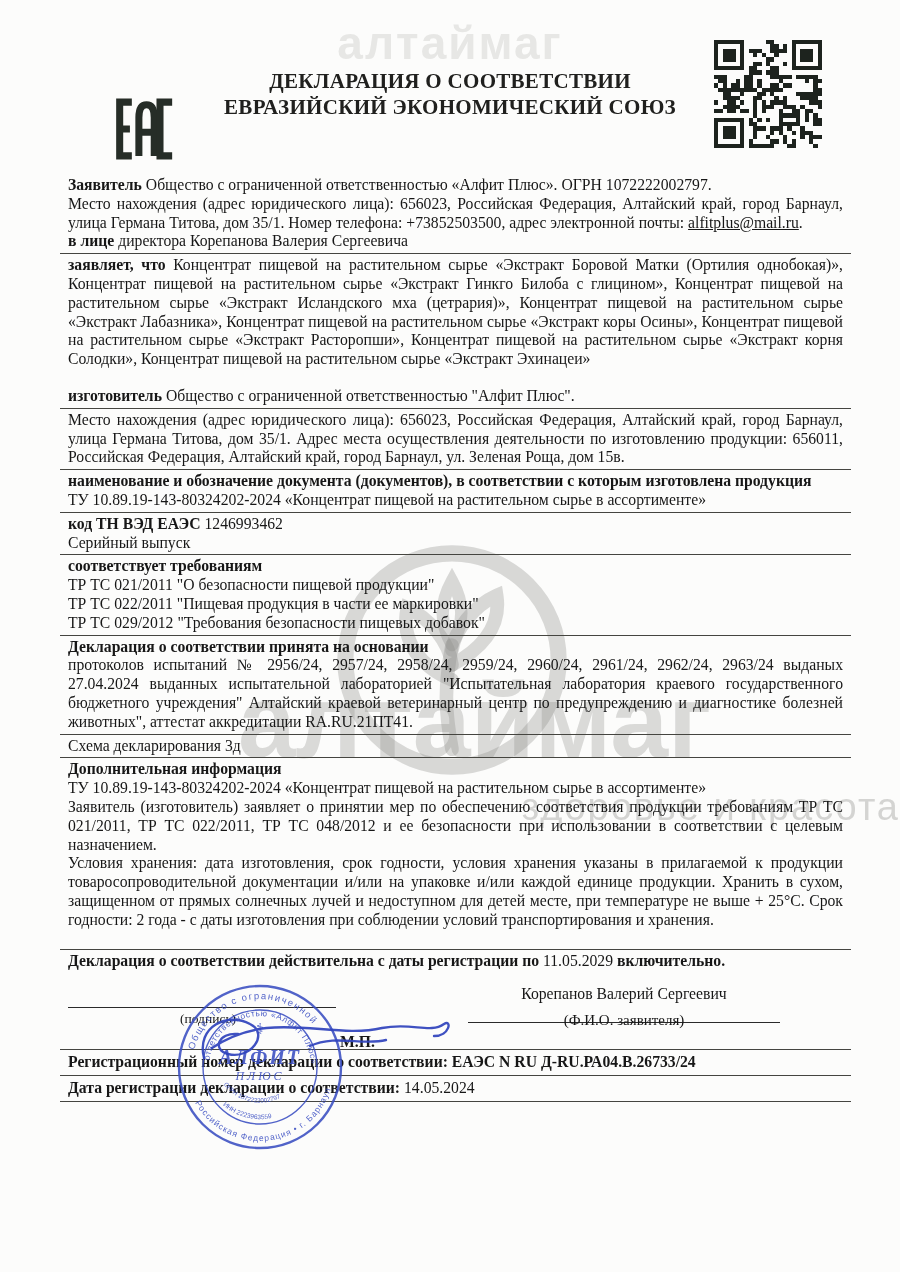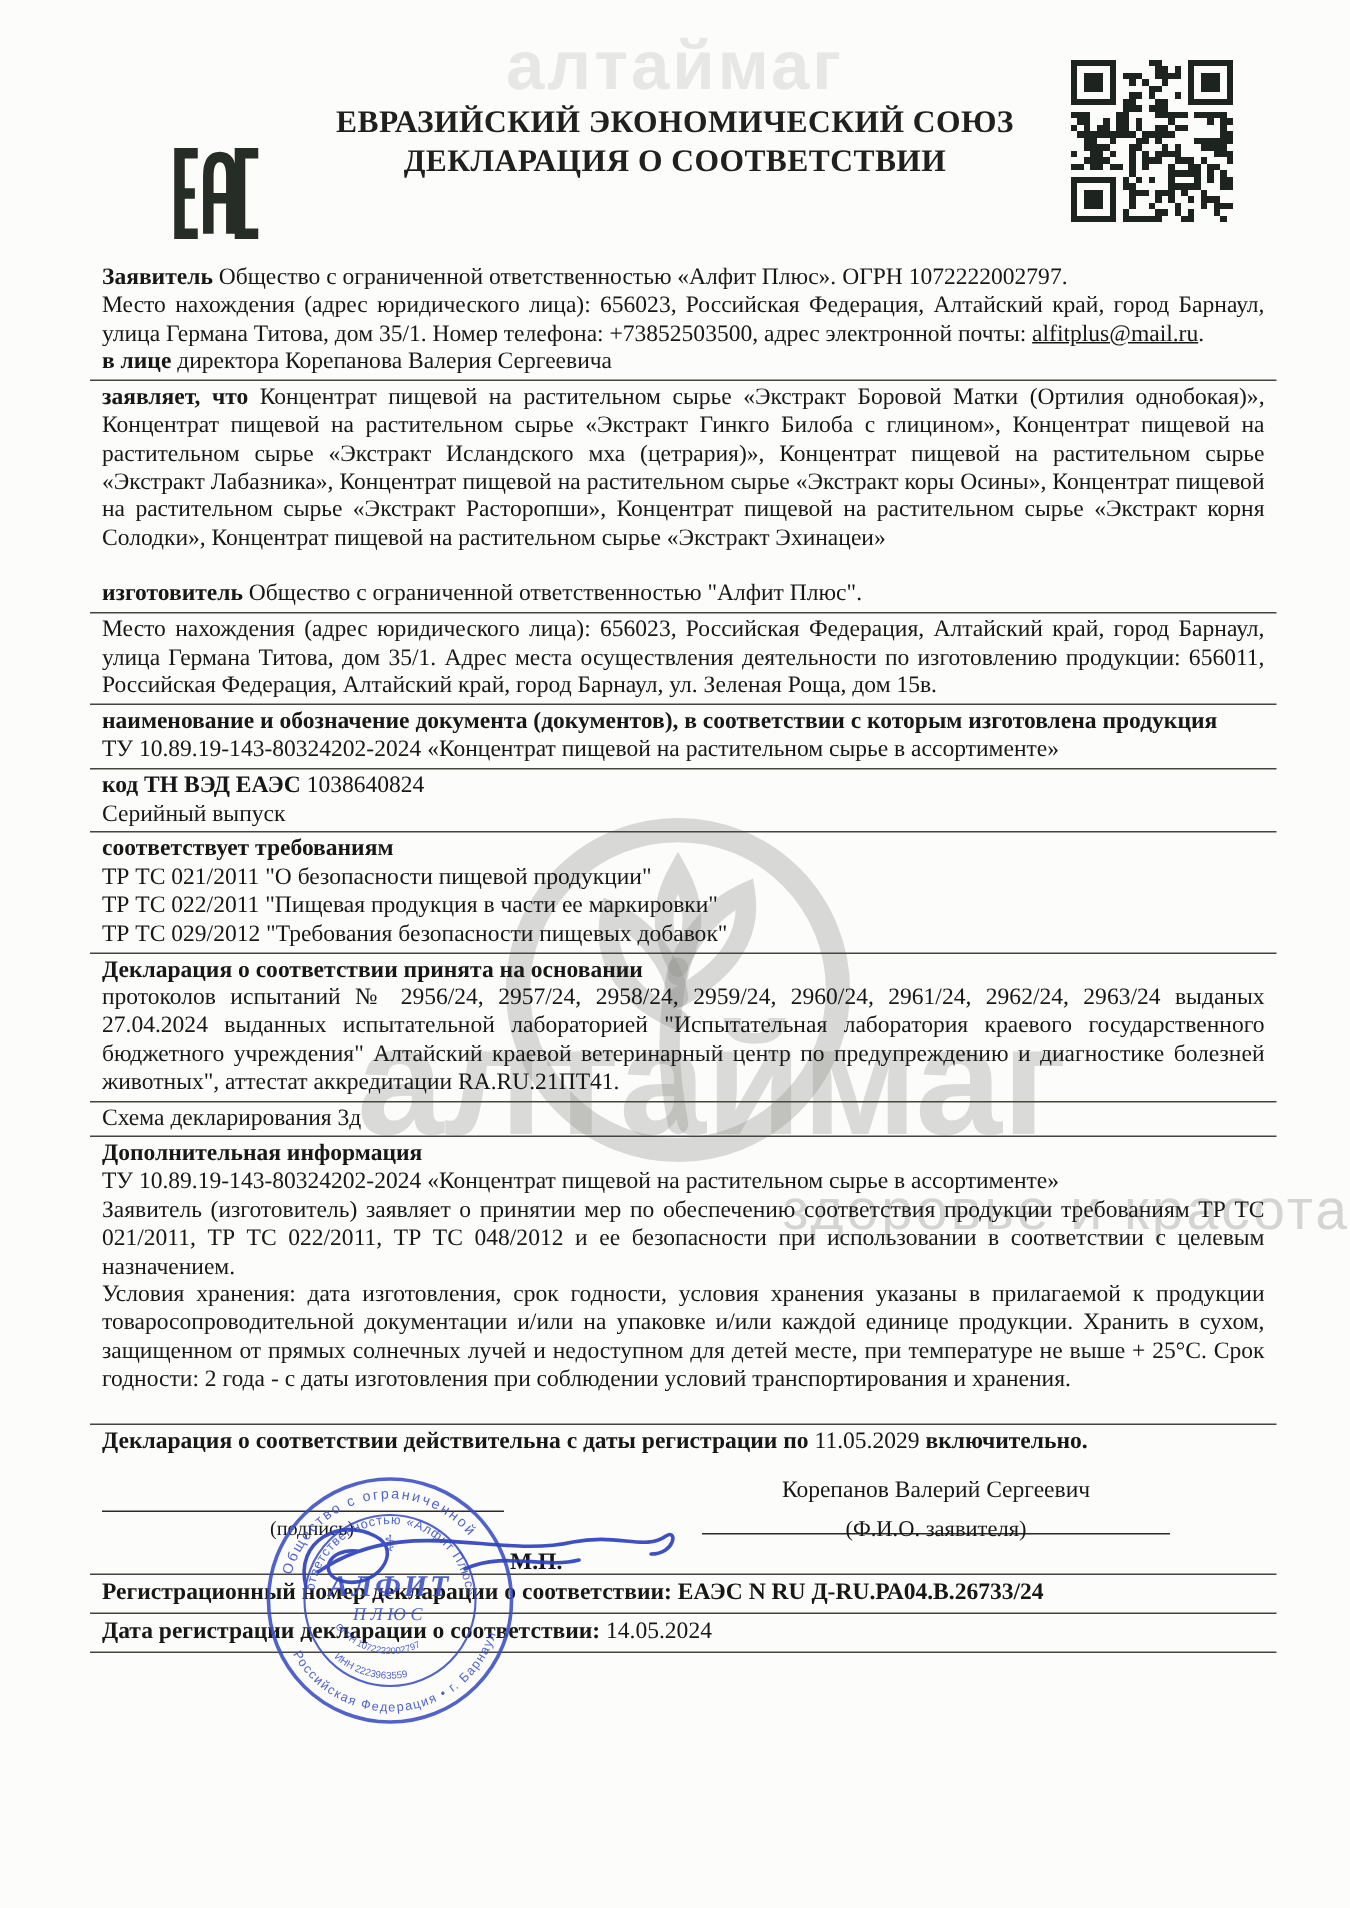--- a/index.html
+++ b/index.html
@@ -58,22 +58,22 @@
 
   <svg class="eac" width="64" height="70" viewBox="0 0 100 104">
     <g fill="none" stroke="#262d27" stroke-width="11">
       <path d="M31 10 H12 V94 H31 M12 52 H28"></path>
       <path d="M42 94 V34 Q42 14 54 14 Q66 14 66 34 V94 M42 57 H66"></path>
       <path d="M94 10 H75 V94 H94"></path>
     </g>
   </svg>
 
   <div class="hdr-title">
+    <div>ДЕКЛАРАЦИЯ О СООТВЕТСТВИИ</div>
     <div>ЕВРАЗИЙСКИЙ ЭКОНОМИЧЕСКИЙ СОЮЗ</div>
-    <div>ДЕКЛАРАЦИЯ О СООТВЕТСТВИИ</div>
   </div>
 
   <svg class="qr" viewBox="0 0 25 25" shape-rendering="crispEdges">
     <g fill="#1d231e">
       <rect x="0" y="0" width="7" height="7"></rect>
         <rect x="18" y="0" width="7" height="7"></rect>
         <rect x="0" y="18" width="7" height="7"></rect>
     </g>
     <g fill="#fcfcfb">
       <rect x="1" y="1" width="5" height="5"></rect>
@@ -313,21 +313,21 @@
     <p><span class="b">изготовитель</span><span> Общество с ограниченной ответственностью "Алфит Плюс".</span></p>
     <div class="rl"></div>
 
     <p class="just">Место нахождения (адрес юридического лица): 656023, Российская Федерация, Алтайский край, город Барнаул, улица Германа Титова, дом 35/1. Адрес места осуществления деятельности по изготовлению продукции: 656011, Российская Федерация, Алтайский край, город Барнаул, ул. Зеленая Роща, дом 15в.</p>
     <div class="rl"></div>
 
     <p class="just b">наименование и обозначение документа (документов), в соответствии с которым изготовлена продукция</p>
     <p>ТУ 10.89.19-143-80324202-2024 «Концентрат пищевой на растительном сырье в ассортименте»</p>
     <div class="rl"></div>
 
-    <p><span class="b">код ТН ВЭД ЕАЭС</span><span> 1038640824</span></p>
+    <p><span class="b">код ТН ВЭД ЕАЭС</span><span> 1246993462</span></p>
     <p>Серийный выпуск</p>
     <div class="rl"></div>
 
     <p class="b">соответствует требованиям</p>
     <p>ТР ТС 021/2011 "О безопасности пищевой продукции"</p>
     <p>ТР ТС 022/2011 "Пищевая продукция в части ее маркировки"</p>
     <p>ТР ТС 029/2012 "Требования безопасности пищевых добавок"</p>
     <div class="rl"></div>
 
     <p class="b">Декларация о соответствии принята на основании</p>

